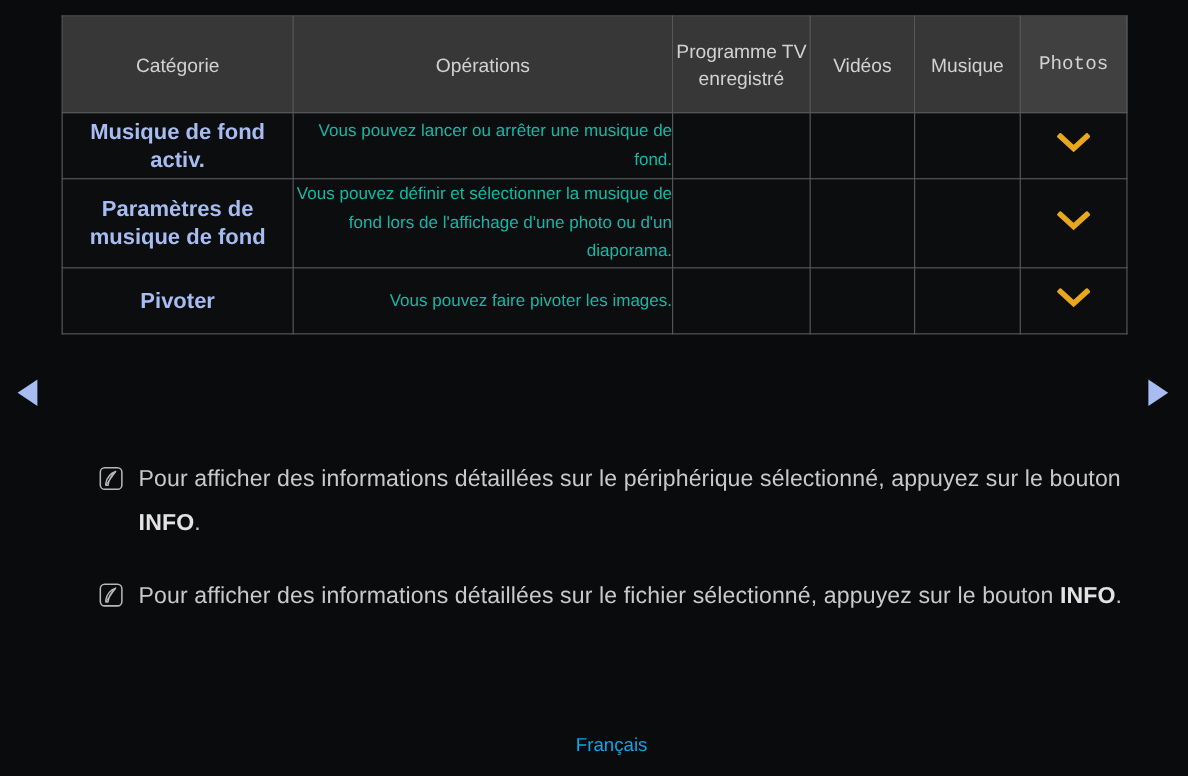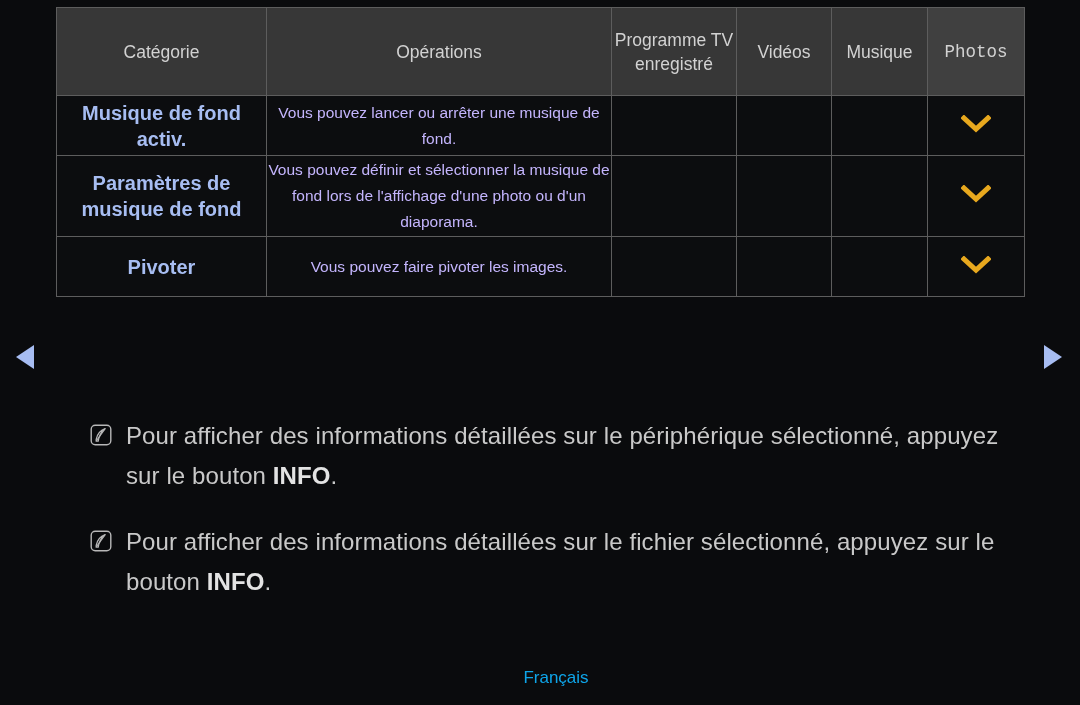--- a/index.html
+++ b/index.html
@@ -14,21 +14,21 @@
     overflow: hidden;
     font-family: "Liberation Sans", sans-serif;
     color: #c9c9c9;
     -webkit-font-smoothing: antialiased;
   }
 
   
   .table-wrap {
     position: absolute;
     left: 56px;
-    top: 7px;
+    top: 14px;
     width: 968px;
     border-collapse: collapse;
   }
   table.spec {
     width: 968px;
     border-collapse: collapse;
     table-layout: fixed;
   }
   table.spec td, table.spec th {
     border: 1px solid #5d5d5d;
@@ -67,23 +67,23 @@
   }
   td.cat-cell {
     color: #a7bdf2;
     font-size: 20px;
     font-weight: bold;
     text-align: center;
     line-height: 26px;
     padding: 10px 14px;
   }
   td.ops-cell {
-    color: #c4b5fd;
+    color: #14b8a6;
     font-size: 15.5px;
-    text-align: center;
+    text-align: right;
     line-height: 26px;
     padding: 10px 18px 10px 26px;
   }
   td.mark-cell {
     text-align: center;
   }
   .row-h1 { height: 60px; }
   .row-h2 { height: 81px; margin-top: 27px; }
   .row-h3 { height: 79px; }
   .row-h4 { height: 60px; }
@@ -137,21 +137,21 @@
     margin-bottom: 26px;
   }
   .note-icon {
     flex: 0 0 auto;
     width: 22px;
     height: 22px;
     margin-top: 8px;
     margin-right: 14px;
   }
   .note-text {
-    font-size: 24px;
+    font-size: 21px;
     line-height: 40px;
     color: #c9c9c9;
     letter-spacing: 0.1px;
   }
   .note-text b {
     font-weight: bold;
     color: #e3e3e3;
   }
 
   

